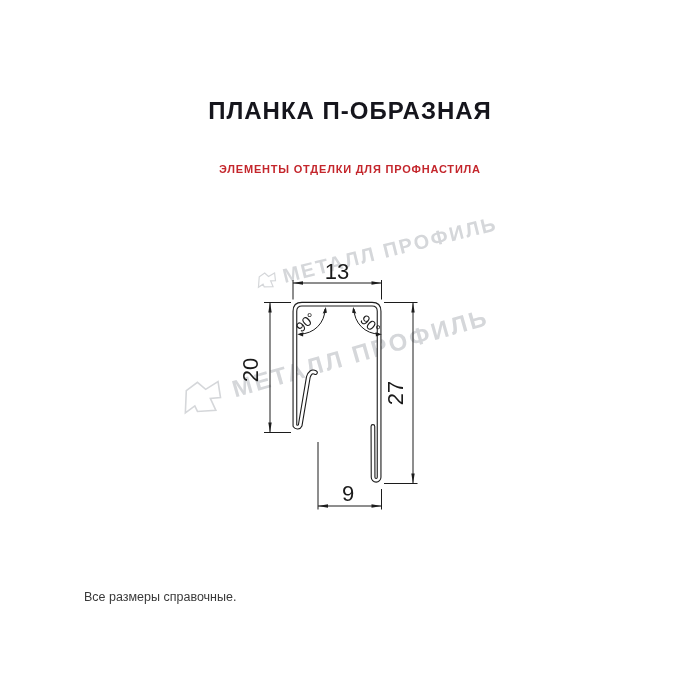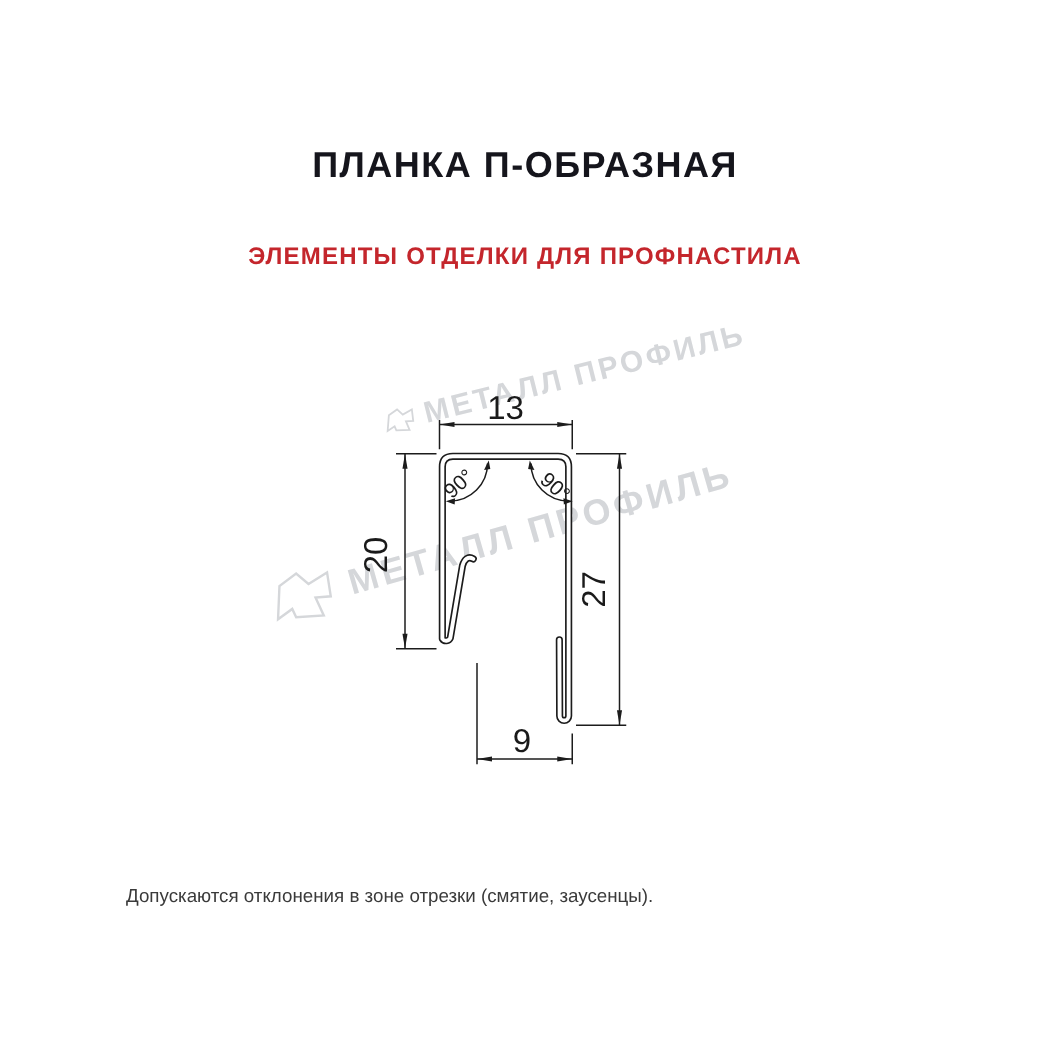--- a/index.html
+++ b/index.html
@@ -9,21 +9,21 @@
     font-family:"Liberation Sans", sans-serif;
   }
   
   .title{
     position:absolute;top:97px;left:0;width:700px;
     text-align:center;font-weight:bold;font-size:24px;line-height:28px;
     letter-spacing:1px;color:#15151c;
   }
   .subtitle{
     position:absolute;top:163px;left:0;width:700px;
-    text-align:center;font-size:16px;font-weight:bold;
+    text-align:center;font-size:11px;font-weight:bold;
     letter-spacing:0.8px;color:#c4262c;
   }
   
   .wm{
     position:absolute;display:flex;align-items:center;
     color:#d5d7da;font-weight:bold;white-space:nowrap;z-index:1;
   }
   .wm-1{left:256px;top:272px;gap:6px;font-size:20px;letter-spacing:2px;
         transform:rotate(-14deg);transform-origin:left center;}
   .wm-2{left:180px;top:386px;gap:9px;font-size:24px;letter-spacing:2.5px;
@@ -128,14 +128,14 @@
     <text class="angtxt" transform="translate(309,326) rotate(-42)">90°</text>
 
     <path class="dim" d="M 354,309 A 25,25 0 0 0 379,334"></path>
     <polygon class="arr" points="353.2,307 356.3,313.4 352.1,312.7"></polygon>
     <polygon class="arr" points="381.8,334.2 375.6,332.2 375.9,336.4"></polygon>
     <text class="angtxt" transform="translate(367,328) rotate(42)">90°</text>
   </g>
 </svg>
 
 <div class="footer">
-  <div>Допускаются отклонения в зоне отрезки (смятие, заусенцы).</div>
+  <div>Все размеры справочные.</div>
 </div>
 
 </body></html>

